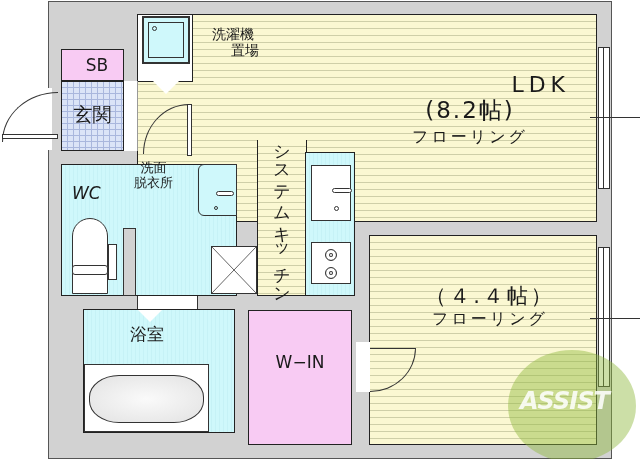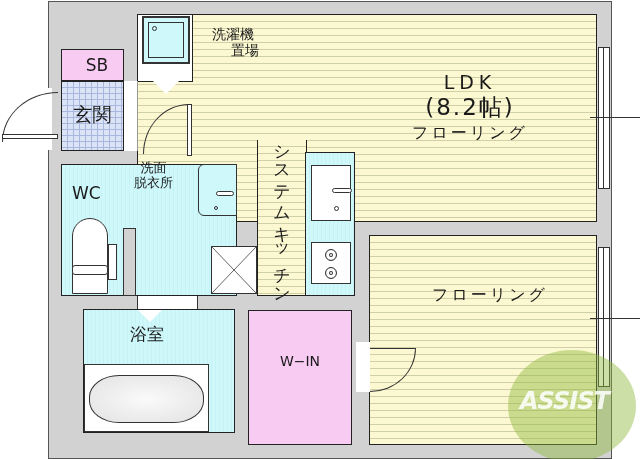--- a/index.html
+++ b/index.html
@@ -57,21 +57,21 @@
 <div class="abs floor-tile" style="left:61px;top:81px;width:63px;height:70px;"></div>
 <div class="lbl" style="left:61px;top:104px;width:63px;font-size:19px;">玄関</div>
 <div class="abs" style="left:2px;top:92px;width:56px;height:50px;border-top:1px solid #333;border-left:1px solid #333;border-top-left-radius:56px 50px;"></div>
 <div class="abs" style="left:2px;top:134px;width:56px;height:5px;border:1px solid #333;background:#fff;"></div>
 <div class="abs" style="left:124px;top:81px;width:14px;height:70px;background:#fff;border-right:1px solid #999;"></div>
 
 <div class="abs" style="left:143px;top:104px;width:46px;height:50px;border-top:1px solid #333;border-left:1px solid #333;border-top-left-radius:46px 50px;"></div>
 <div class="abs" style="left:187px;top:104px;width:5px;height:52px;border:1px solid #333;background:#fff;"></div>
 
 <div class="abs floor-wet" style="left:61px;top:164px;width:176px;height:132px;"></div>
-<div class="lbl" style="left:72px;top:184px;font-size:17px;">WC</div>
+<div class="lbl" style="left:72px;top:184px;font-size:17px;font-style:italic;">WC</div>
 <div class="lbl" style="left:134px;top:161px;font-size:13px;">
   <div>洗面</div>
   <div>脱衣所</div>
 </div>
 
 <div class="abs" style="left:72px;top:218px;width:36px;height:76px;background:#fff;border:1px solid #333;border-top-left-radius:18px;border-top-right-radius:18px;">
   <div class="abs" style="left:-1px;top:46px;width:36px;height:10px;border:1px solid #333;border-radius:3px;background:#fff;"></div>
 </div>
 <div class="abs" style="left:108px;top:244px;width:9px;height:36px;border:1px solid #333;background:#fff;"></div>
 <div class="abs wall" style="left:123px;top:228px;width:13px;height:68px;border:1px solid #333;"></div>
@@ -101,38 +101,39 @@
 
 <div class="abs" style="left:137px;top:296px;width:61px;height:14px;background:#fff;border:1px solid #333;border-top:none;"></div>
 <div class="abs floor-wet" style="left:83px;top:309px;width:152px;height:124px;"></div>
 <div class="abs" style="left:138px;top:310px;width:0;height:0;border-left:12px solid transparent;border-right:12px solid transparent;border-top:12px solid #fff;"></div>
 <div class="lbl" style="left:130px;top:325px;font-size:17px;">浴室</div>
 <div class="abs" style="left:84px;top:364px;width:125px;height:68px;background:#fff;border:1px solid #333;">
   <div class="abs" style="left:4px;top:10px;width:115px;height:48px;border:1px solid #333;border-radius:30px/22px;background:radial-gradient(ellipse at center,#fafafa 0%,#e2e2e2 100%);"></div>
 </div>
 
 <div class="abs floor-pink" style="left:248px;top:310px;width:104px;height:135px;"></div>
-<div class="lbl" style="left:248px;top:353px;width:104px;font-size:14px;">
+<div class="lbl" style="left:248px;top:353px;width:104px;font-size:17px;">
   <div>W−IN</div>
 </div>
 <div class="abs" style="left:356px;top:342px;width:14px;height:50px;background:#fff;"></div>
 <div class="abs" style="left:370px;top:348px;width:46px;height:44px;border-right:1px solid #333;border-bottom:1px solid #333;border-bottom-right-radius:46px 44px;border-top:1px solid #333;"></div>
 
 <div class="abs" style="left:598px;top:47px;width:12px;height:142px;background:#fff;border:1px solid #333;">
     <div class="abs" style="left:4px;top:0;width:1px;height:140px;background:#333;"></div>
   </div>
 <div class="abs" style="left:598px;top:247px;width:12px;height:140px;background:#fff;border:1px solid #333;">
     <div class="abs" style="left:4px;top:0;width:1px;height:138px;background:#333;"></div>
   </div>
 <div class="abs" style="left:590px;top:117px;width:50px;height:1px;background:#333;"></div>
 <div class="abs" style="left:590px;top:318px;width:50px;height:1px;background:#333;"></div>
 
 <div class="lbl" style="left:370px;top:72px;width:200px;">
-  <div style="font-size:19px;letter-spacing:5px;">LDK</div>
+  <div style="font-size:22px;letter-spacing:5px;text-align:right;">LDK</div>
   <div style="font-size:23px;letter-spacing:2px;">(8.2帖)</div>
   <div style="font-size:16px;letter-spacing:3px;margin-top:4px;">フローリング</div>
 </div>
 <div class="lbl" style="left:390px;top:284px;width:200px;">
+  <div style="font-size:21px;letter-spacing:3px;">（４.４帖）</div>
   <div style="font-size:16px;letter-spacing:3px;margin-top:2px;">フローリング</div>
 </div>
 
 <div class="abs" style="left:508px;top:350px;width:128px;height:112px;border-radius:50%;background:rgba(143,184,60,0.45);"></div>
 <div class="lbl" style="left:520px;top:388px;font-size:24px;font-weight:bold;font-style:italic;color:rgba(255,255,255,0.85);letter-spacing:-1px;">ASSIST</div>
 
 </body></html>

